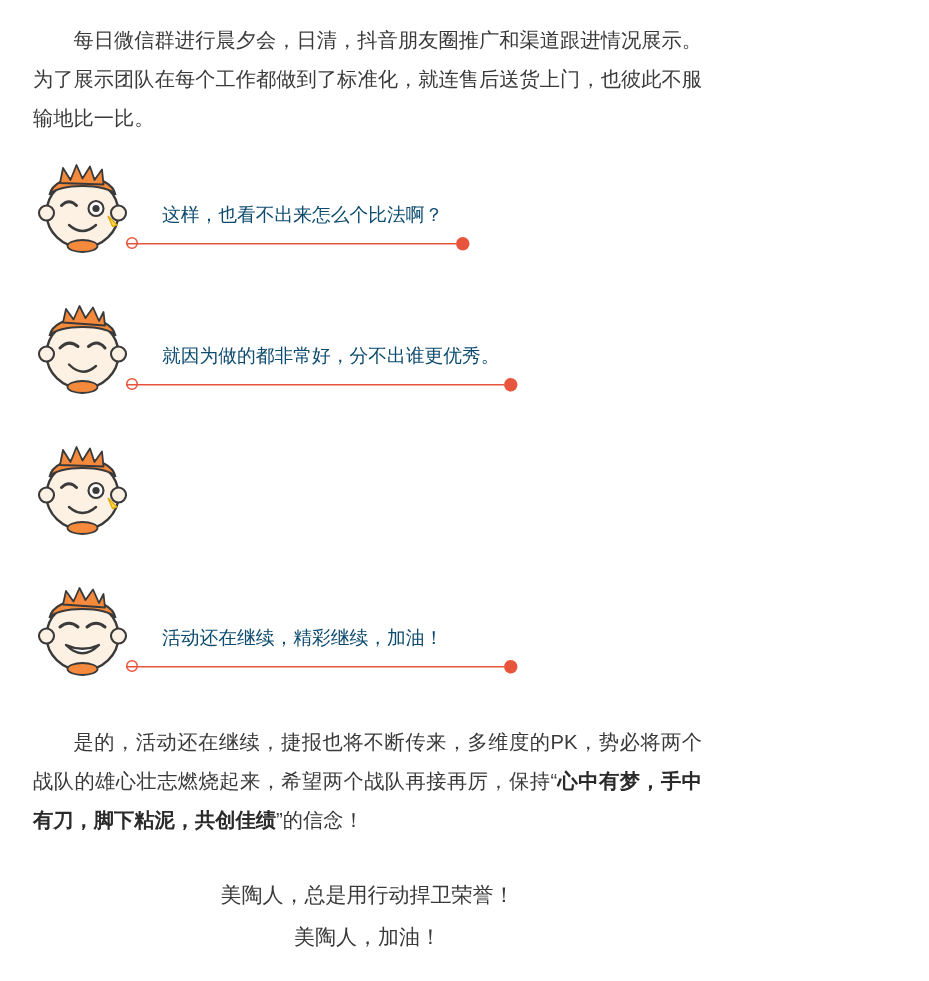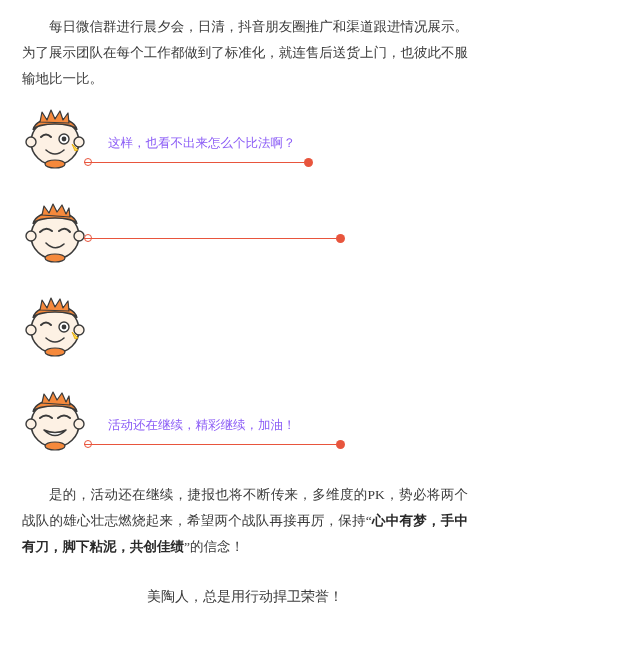--- a/index.html
+++ b/index.html
@@ -48,21 +48,21 @@
     height: 66px;
   }
   .bubble-wrap {
     position: absolute;
     left: 62px;
     top: 36px;
     right: 0;
   }
   .bubble-text {
     font-size: 12.5px;
-    color: #8b5cf6;
+    color: #0c4a6e;
     line-height: 18px;
     padding-left: 24px;
     white-space: nowrap;
   }
   .bubble-line {
     position: relative;
     margin-top: 6px;
     height: 10px;
   }
   .bubble-line .hline {
@@ -86,21 +86,20 @@
   .bubble-line .rdot {
     position: absolute;
     top: 0;
     width: 9px;
     height: 9px;
     border-radius: 50%;
     background: #e8553d;
   }
   .closing {
     margin-top: 8px;
-    font-family: Liberation Serif, serif;
   }
   .bold-quote {
     font-weight: bold;
     color: #2a2a2a;
   }
   .center-line {
     text-align: center;
     font-size: 14px;
     line-height: 28px;
     color: #3a3a3a;
@@ -157,20 +156,21 @@
             <circle cx="9" cy="38" r="5" fill="#fdf1e4" stroke="#3a3a3a" stroke-width="1.4"></circle>
             <circle cx="57" cy="38" r="5" fill="#fdf1e4" stroke="#3a3a3a" stroke-width="1.4"></circle>
             <path d="M18 34 q6 -6 12 -1" fill="none" stroke="#3a3a3a" stroke-width="2" stroke-linecap="round"></path>
             <path d="M37 33 q6 -5 11 1" fill="none" stroke="#3a3a3a" stroke-width="2" stroke-linecap="round"></path>
             <path d="M24 45 q9 9 18 1" fill="none" stroke="#3a3a3a" stroke-width="1.6" stroke-linecap="round"></path>
             <ellipse cx="33" cy="60" rx="10" ry="4" fill="#f5893c" stroke="#3a3a3a" stroke-width="1.2"></ellipse>
           </g>
         </svg>
       </span>
       <div class="bubble-wrap">
+        <div class="bubble-text">就因为做的都非常好，分不出谁更优秀。</div>
         <div class="bubble-line">
           <span class="lcap"></span>
           <span class="hline" style="width:252px"></span>
           <span class="rdot" style="left:252px"></span>
         </div>
       </div>
     </div>
 
     <div class="chat-row">
       <span class="avatar">
@@ -217,15 +217,16 @@
         </div>
       </div>
     </div>
 
   </div>
 
   <p class="para closing"><span>是的，活动还在继续，捷报也将不断传来，多维度的PK，势必将两个战队的雄心壮志燃烧起来，希望两个战队再接再厉，保持</span><span>“</span><span class="bold-quote">心中有梦，手中有刀，脚下粘泥，共创佳绩</span><span>”</span><span>的信念！</span></p>
 
   <div class="sig-block">
     <div class="center-line">美陶人，总是用行动捍卫荣誉！</div>
+    <div class="center-line">美陶人，加油！</div>
   </div>
 
 </div>
 
 </body></html>

